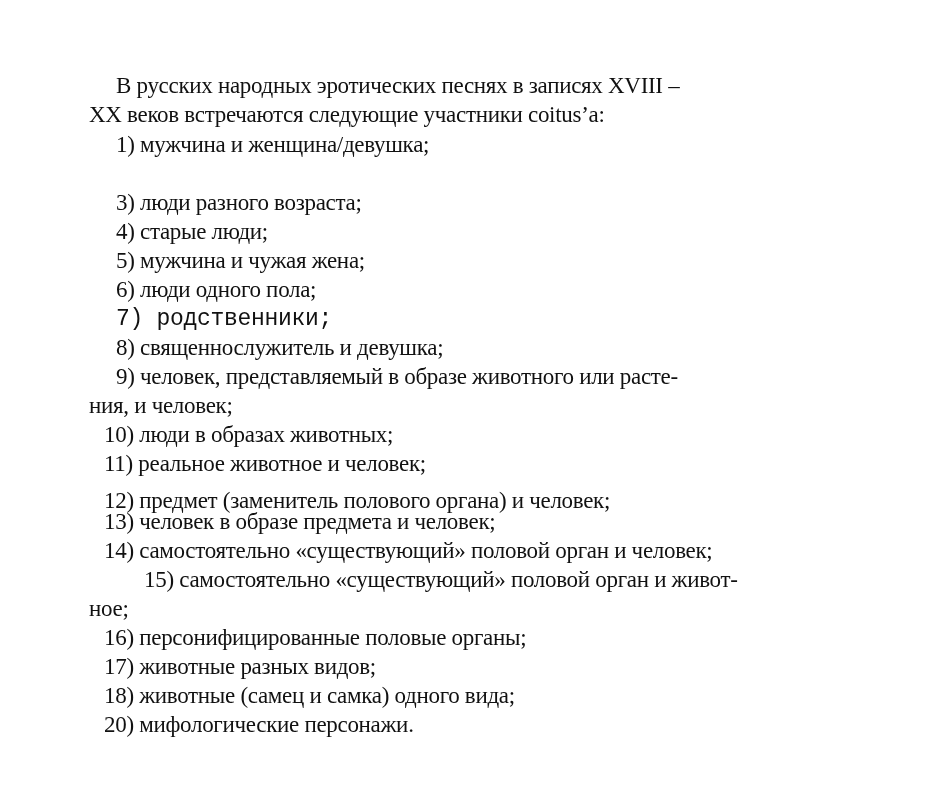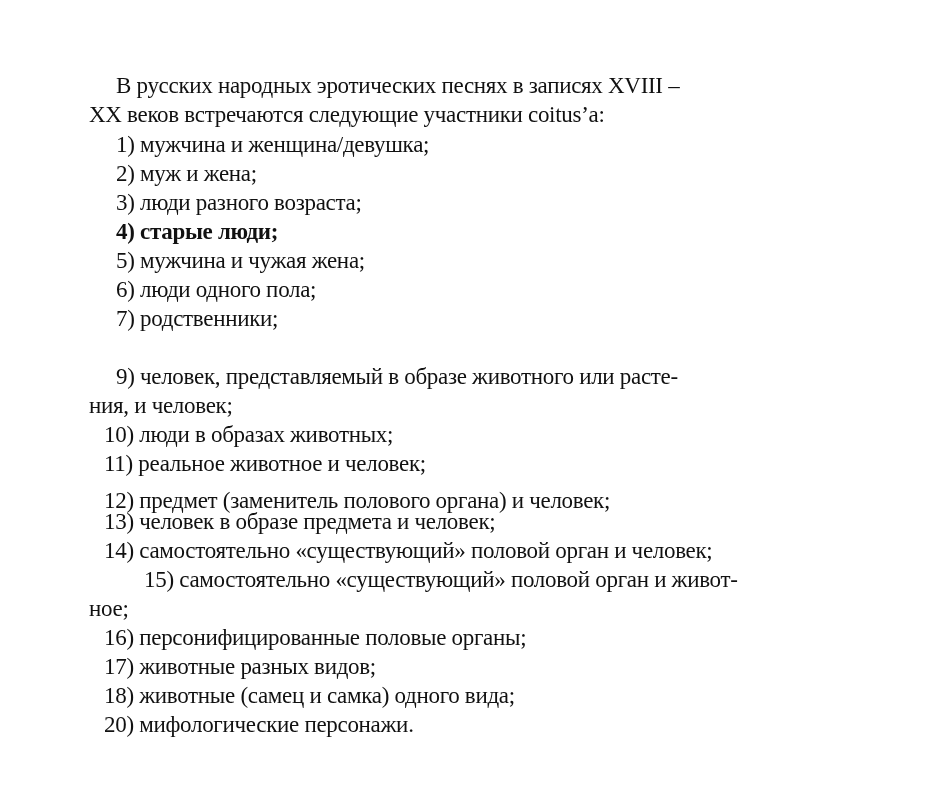--- a/index.html
+++ b/index.html
@@ -14,26 +14,26 @@
     }
   </style>
 </head>
 <body>
 
 <div class="page">
   <div class="line" style="left:116px;top:60px;">В русских народных эротических песнях в записях XVIII –</div>
   <div class="line" style="left:89px;top:89px;">XX веков встречаются следующие участники coitus’a:</div>
 
   <div class="line" style="left:116px;top:119px;">1) мужчина и женщина/девушка;</div>
-  <div class="line" style="left:116px;top:148px;">2) муж и жена;</div>
   <div class="line" style="left:116px;top:177px;">3) люди разного возраста;</div>
-  <div class="line" style="left:116px;top:206px;font-weight:bold;">4) старые люди;</div>
+  <div class="line" style="left:116px;top:206px;">4) старые люди;</div>
   <div class="line" style="left:116px;top:235px;">5) мужчина и чужая жена;</div>
   <div class="line" style="left:116px;top:264px;">6) люди одного пола;</div>
-  <div class="line" style="left:116px;top:293px;">7) родственники;</div>
+  <div class="line" style="left:116px;top:293px;font-family:Liberation Mono, monospace;">7) родственники;</div>
+  <div class="line" style="left:116px;top:322px;">8) священнослужитель и девушка;</div>
   <div class="line" style="left:116px;top:351px;">9) человек, представляемый в образе животного или расте-</div>
   <div class="line" style="left:89px;top:380px;">ния, и человек;</div>
   <div class="line" style="left:104px;top:409px;">10) люди в образах животных;</div>
   <div class="line" style="left:104px;top:438px;">11) реальное животное и человек;</div>
   <div class="line" style="left:104px;top:467px;margin-top:8px;">12) предмет (заменитель полового органа) и человек;</div>
   <div class="line" style="left:104px;top:496px;">13) человек в образе предмета и человек;</div>
   <div class="line" style="left:104px;top:525px;">14) самостоятельно «существующий» половой орган и человек;</div>
   <div class="line" style="left:104px;top:554px;margin-left:40px;">15) самостоятельно «существующий» половой орган и живот-</div>
   <div class="line" style="left:89px;top:583px;">ное;</div>
   <div class="line" style="left:104px;top:612px;">16) персонифицированные половые органы;</div>

